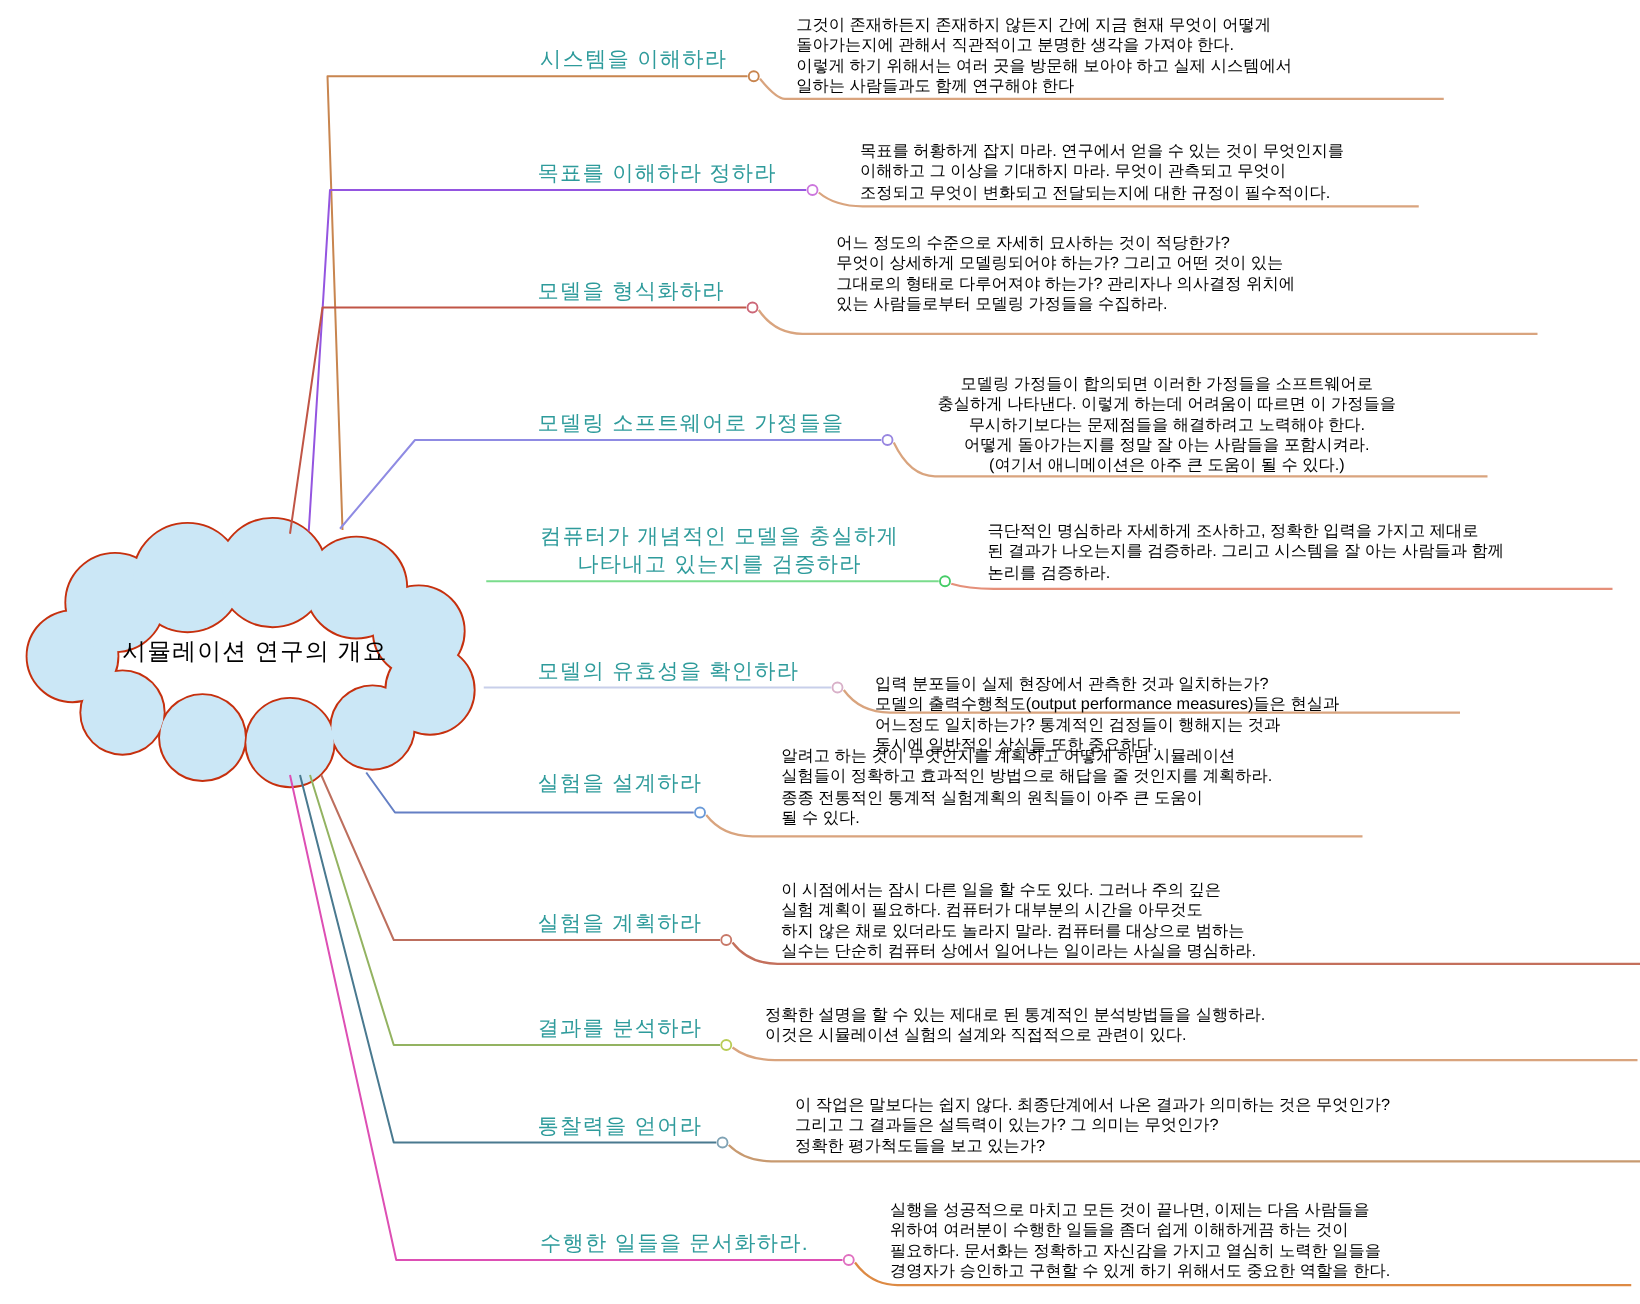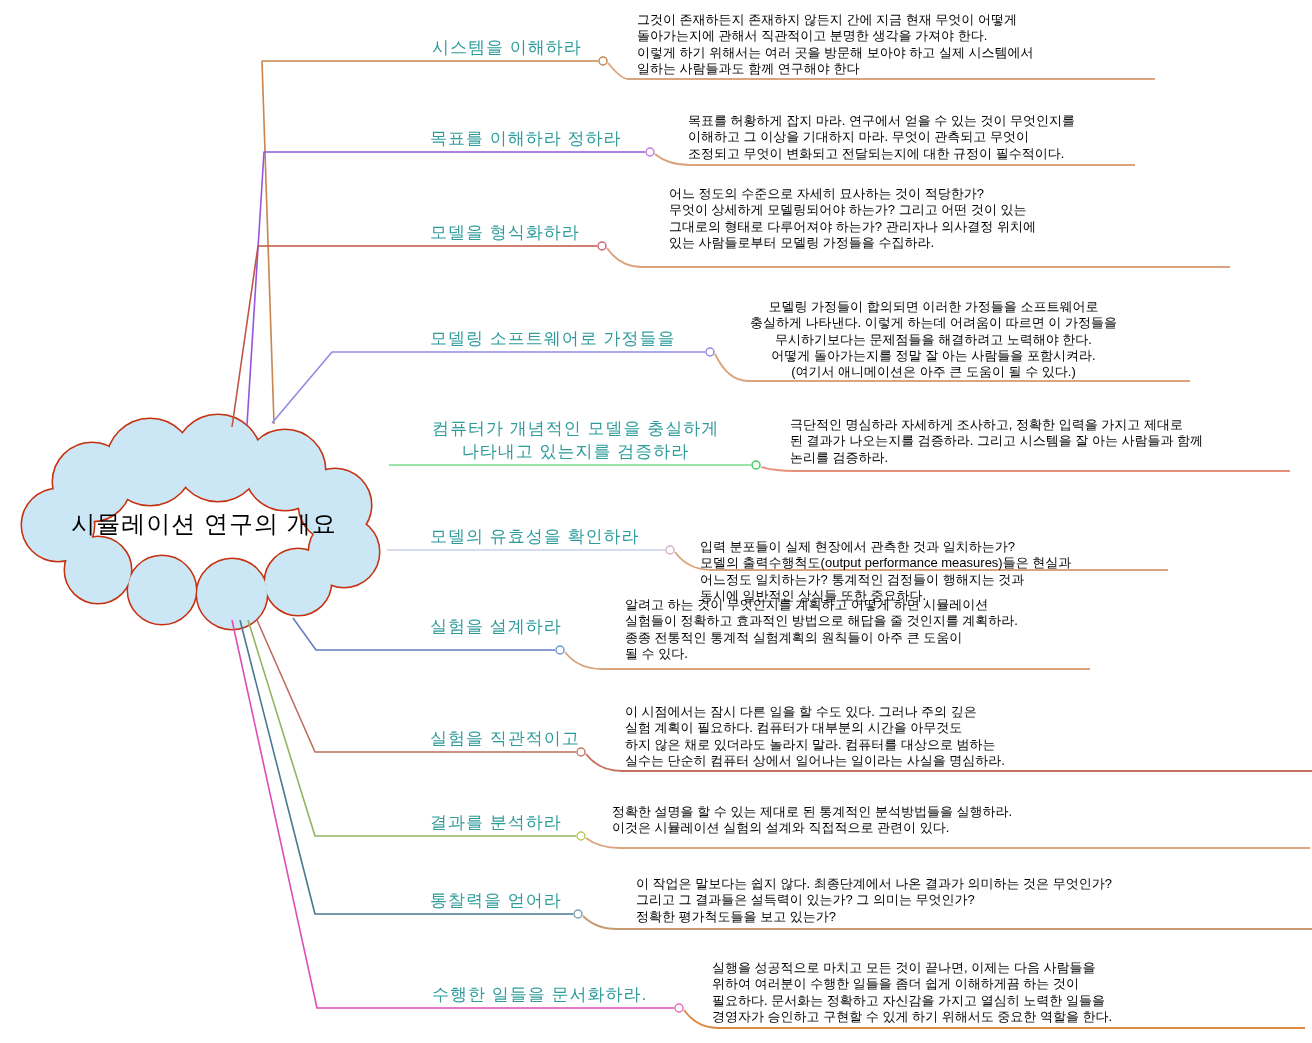--- a/index.html
+++ b/index.html
@@ -23,21 +23,21 @@
     position:absolute;
     font-size:13px;
     line-height:16.3px;
     white-space:pre;
     color:#000000;
   }
   .root-label{
     position:absolute;
     left:58px; top:508px; width:292px;
     text-align:center;
-    font-size:24px;
+    font-size:19px;
     letter-spacing:1px;
     color:#000000;
   }
 </style>
 </head>
 <body>
 
 <div id="canvas">
   <svg id="connector-svg" viewBox="0 0 1312 1043" xmlns="http://www.w3.org/2000/svg">
     <g id="cloud-group">
@@ -130,21 +130,21 @@
       <div class="branch-title" style="left: 430px; top: 525px;">모델의 유효성을 확인하라</div>
       <div class="branch-desc" style="left: 700px; top: 499px; margin-top: 40px;">입력 분포들이 실제 현장에서 관측한 것과 일치하는가?
 모델의 출력수행척도(output performance measures)들은 현실과
 어느정도 일치하는가? 통계적인 검정들이 행해지는 것과
 동시에 일반적인 상식들 또한 중요하다.</div>
       <div class="branch-title" style="left: 430px; top: 615px;">실험을 설계하라</div>
       <div class="branch-desc" style="left: 625px; top: 597px;">알려고 하는 것이 무엇인지를 계획하고 어떻게 하면 시뮬레이션
 실험들이 정확하고 효과적인 방법으로 해답을 줄 것인지를 계획하라.
 종종 전통적인 통계적 실험계획의 원칙들이 아주 큰 도움이
 될 수 있다.</div>
-      <div class="branch-title" style="left: 430px; top: 727px;">실험을 직관적이고</div>
+      <div class="branch-title" style="left: 430px; top: 727px;">실험을 계획하라</div>
       <div class="branch-desc" style="left: 625px; top: 704px;">이 시점에서는 잠시 다른 일을 할 수도 있다. 그러나 주의 깊은
 실험 계획이 필요하다. 컴퓨터가 대부분의 시간을 아무것도
 하지 않은 채로 있더라도 놀라지 말라. 컴퓨터를 대상으로 범하는
 실수는 단순히 컴퓨터 상에서 일어나는 일이라는 사실을 명심하라.</div>
       <div class="branch-title" style="left: 430px; top: 811px;">결과를 분석하라</div>
       <div class="branch-desc" style="left: 612px; top: 804px;">정확한 설명을 할 수 있는 제대로 된 통계적인 분석방법들을 실행하라.
 이것은 시뮬레이션 실험의 설계와 직접적으로 관련이 있다.</div>
       <div class="branch-title" style="left: 430px; top: 889px;">통찰력을 얻어라</div>
       <div class="branch-desc" style="left: 636px; top: 876px;">이 작업은 말보다는 쉽지 않다. 최종단계에서 나온 결과가 의미하는 것은 무엇인가?
 그리고 그 결과들은 설득력이 있는가? 그 의미는 무엇인가?

